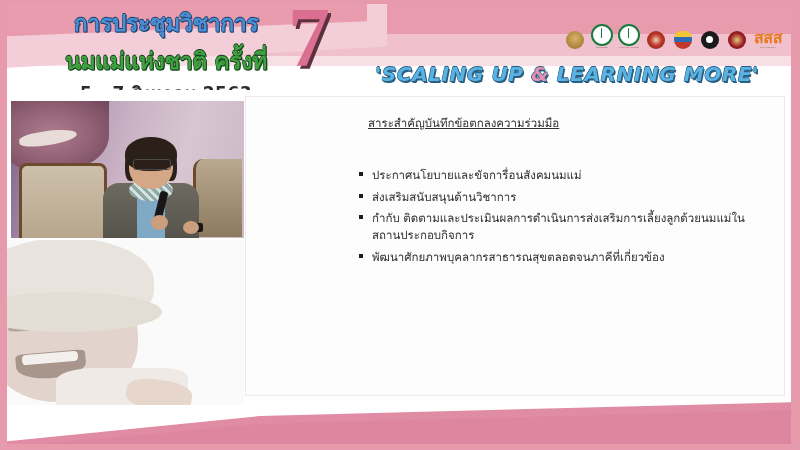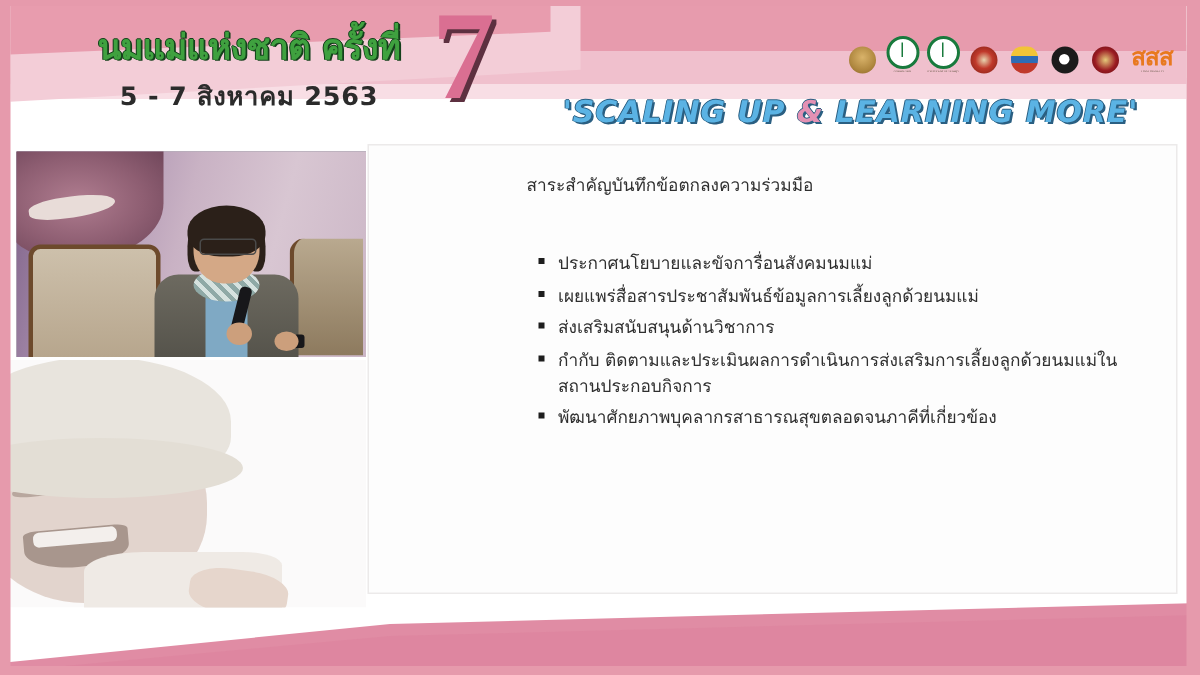--- a/index.html
+++ b/index.html
@@ -116,23 +116,24 @@
                 0.6px 0 0 #2a5f82,0 0.6px 0 #2a5f82;
   }
   #tagline .amp{color:#e391b4;}
 
   
   #content-panel{
     position:absolute;left:245px;top:96px;width:540px;height:300px;
     background:#fdfdfd;border:1px solid #eceaea;box-sizing:border-box;
   }
   #body-heading{
-    position:absolute;left:105px;top:16px;width:400px;
+    position:absolute;left:122px;top:16px;width:400px;
     font-family:"DejaVu Sans",sans-serif;font-size:11.5px;color:#2f2f2f;
     line-height:1.75;
+    text-decoration:underline;
   }
   #bullet-list{
     position:absolute;left:113px;top:70px;width:400px;
     list-style:none;margin:0;padding:0;
   }
   #bullet-list li{
     position:relative;padding-left:13px;margin-bottom:5px;
     font-family:"DejaVu Sans",sans-serif;font-size:11.5px;color:#2f2f2f;
     line-height:1.45;
   }
@@ -257,35 +258,35 @@
       <div class="vt-hand2"></div>
     </div>
   </div>
 
   <div id="content-panel">
     <div id="body-heading">
       <div>สาระสำคัญบันทึกข้อตกลงความร่วมมือ</div>
     </div>
     <ul id="bullet-list">
         <li>ประกาศนโยบายและขัจการื่อนสังคมนมแม่</li>
-        <li>เผยแพร่สื่อสารประชาสัมพันธ์ข้อมูลการเลี้ยงลูกด้วยนมแม่</li>
         <li>ส่งเสริมสนับสนุนด้านวิชาการ</li>
         <li>กำกับ ติดตามและประเมินผลการดำเนินการส่งเสริมการเลี้ยงลูกด้วยนมแม่ในสถานประกอบกิจการ</li>
         <li>พัฒนาศักยภาพบุคลากรสาธารณสุขตลอดจนภาคีที่เกี่ยวข้อง</li>
       </ul>
   </div>
 
   <div id="header">
     <div class="hdr-pink-3"></div>
     <div class="hdr-pink-2"></div>
     <div class="hdr-pink-1"></div>
     <div class="hdr-diag"></div>
     <div class="hdr-diag2"></div>
 
     <div id="title-block">
+      <div class="t-line" id="title-line1">การประชุมวิชาการ</div>
       <div class="t-line" id="title-line2">นมแม่แห่งชาติ ครั้งที่</div>
       <div id="title-date">5 - 7 สิงหาคม 2563</div>
     </div>
     <div id="edition-number">7</div>
 
     <div id="logo-row">
         <div class="logo lg-gold">
           <div class="mark"></div>
           <div class="cap"></div>
         </div>

